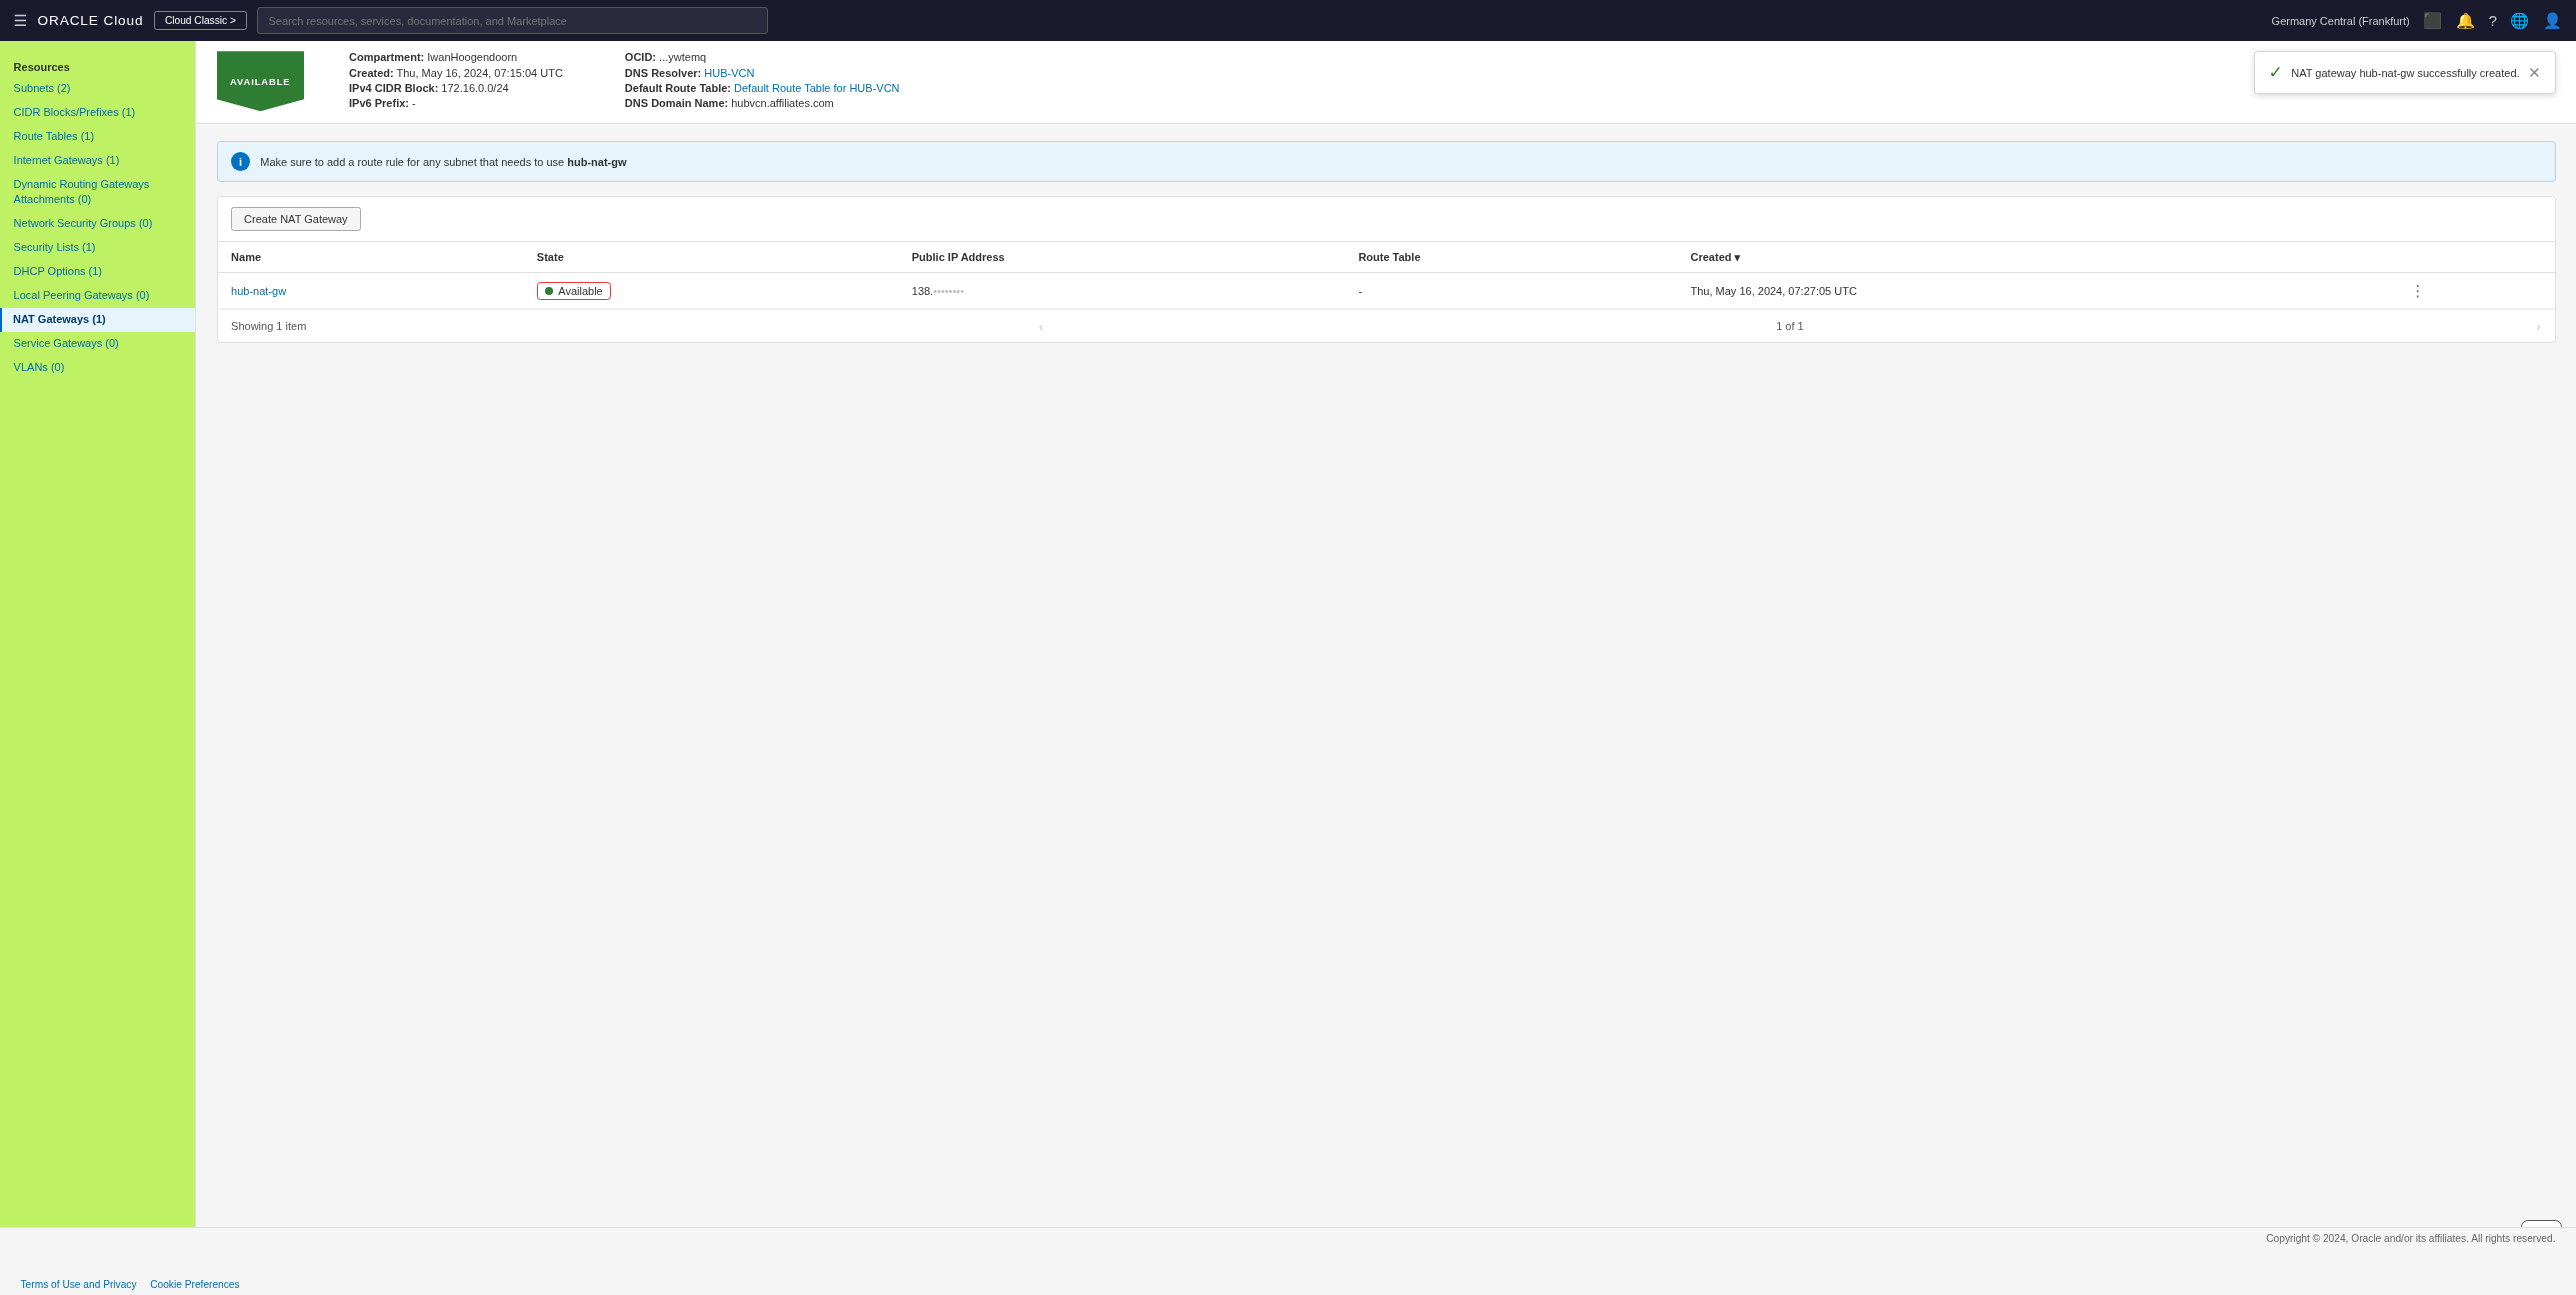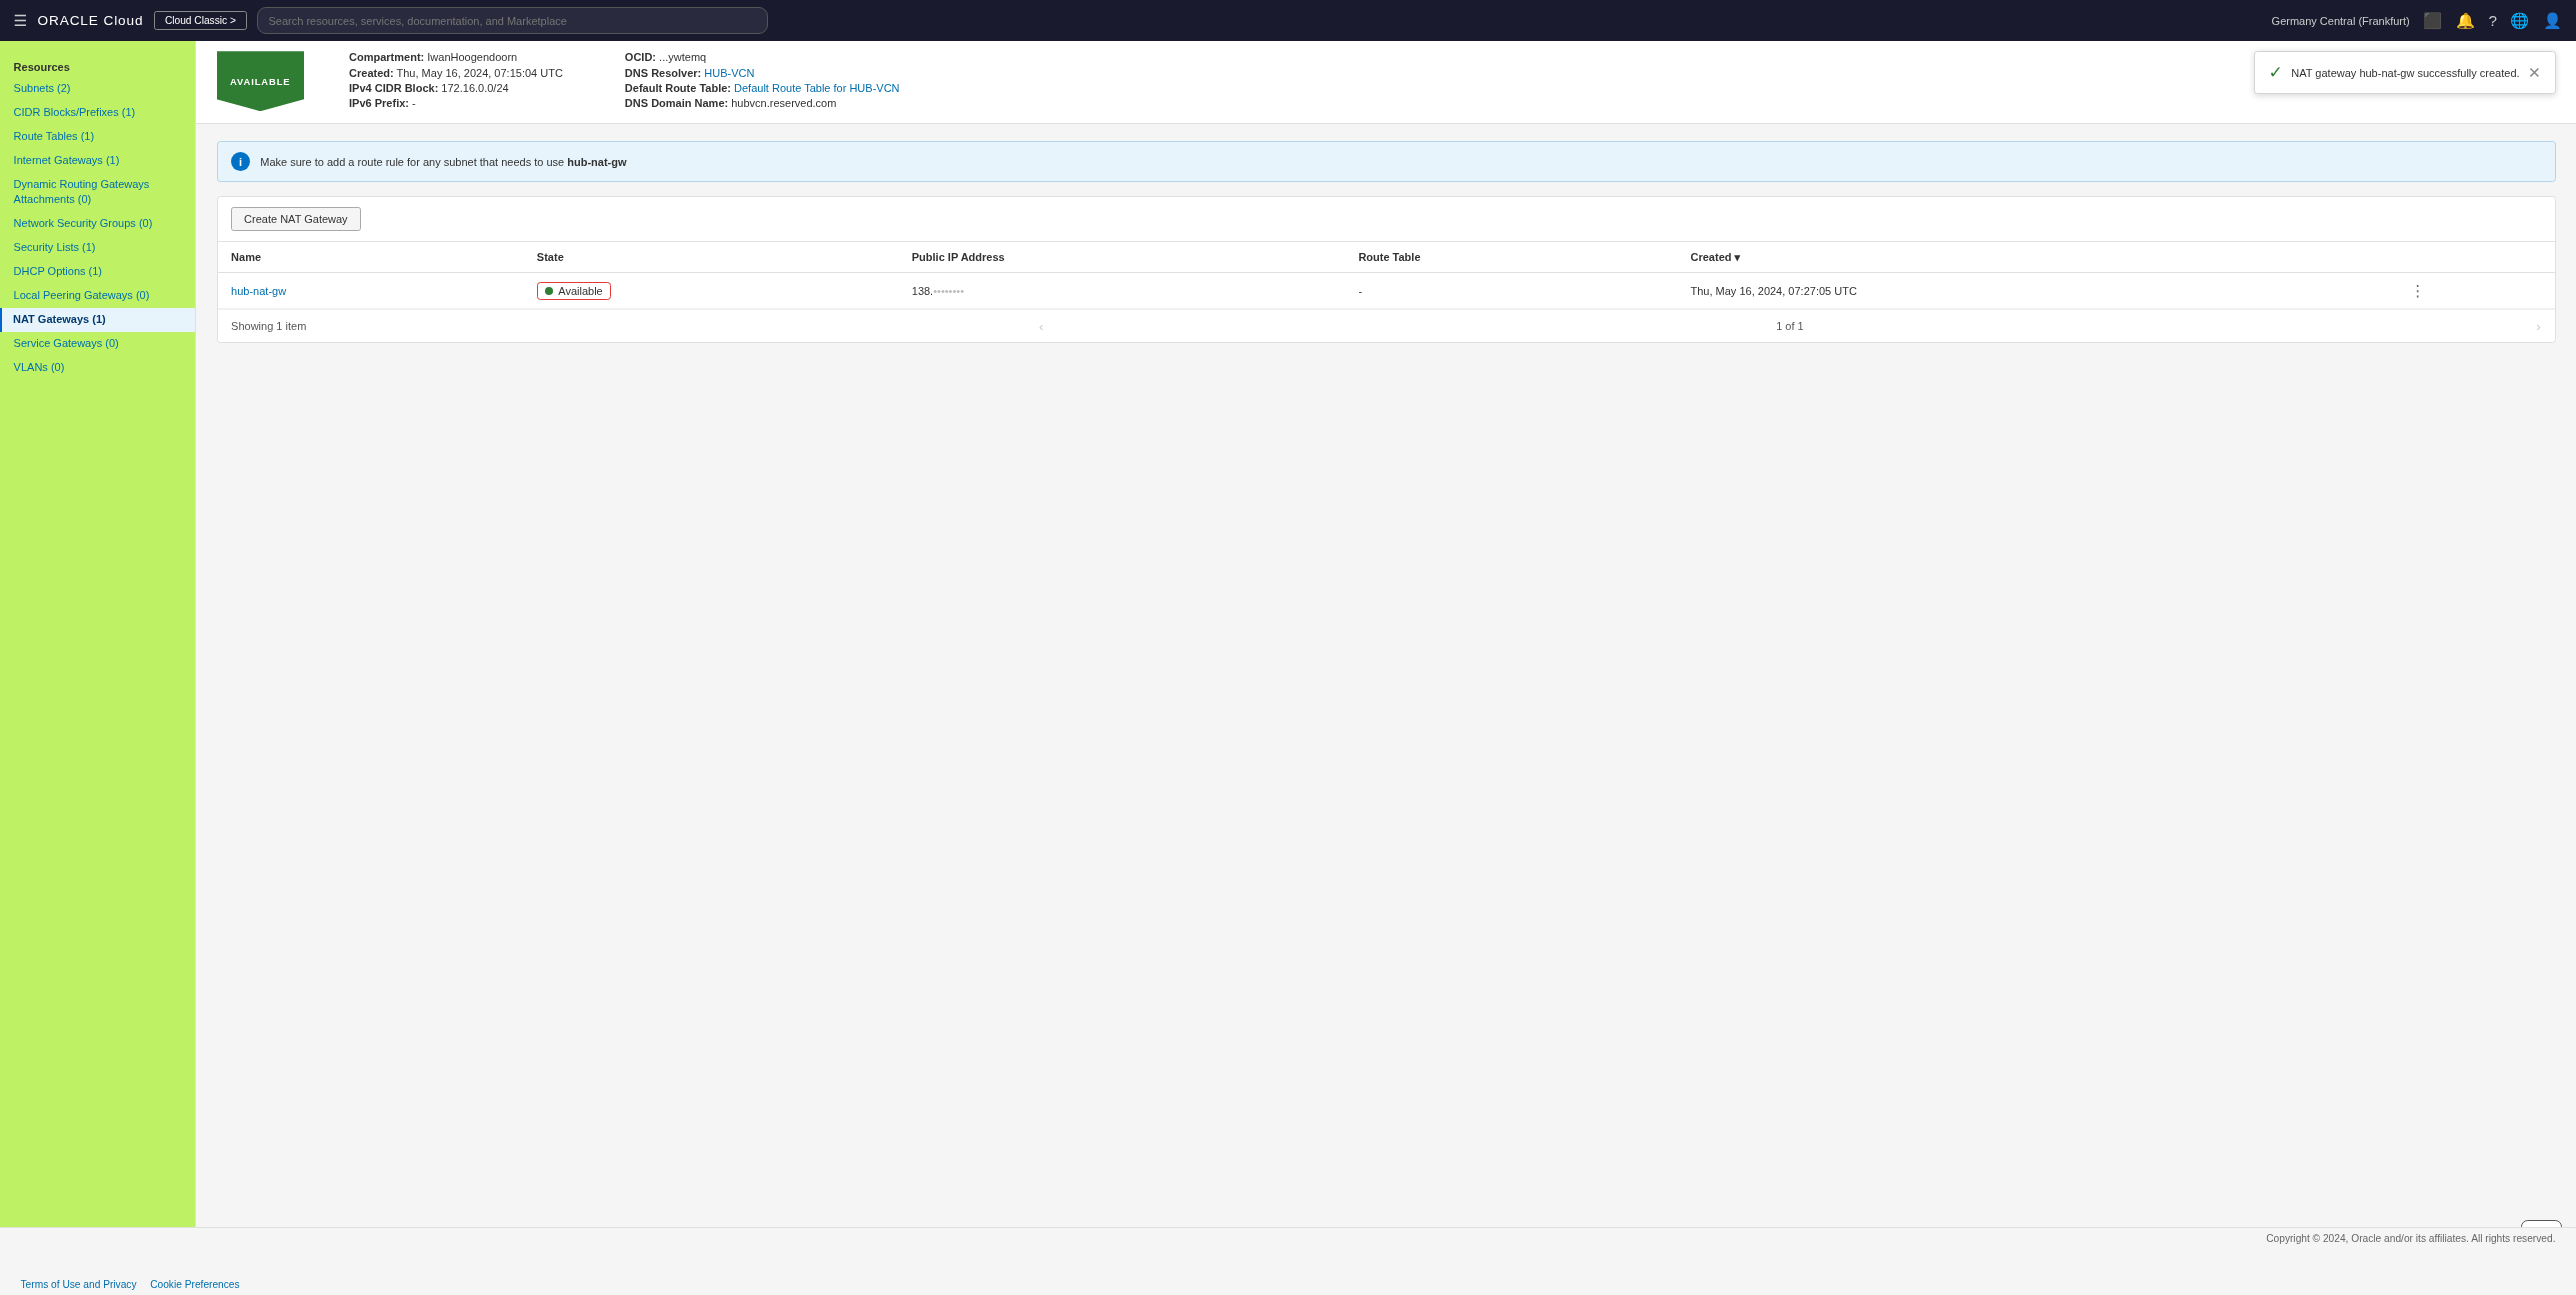--- a/index.html
+++ b/index.html
@@ -27,21 +27,21 @@
       border-radius: 2.6px;
       font-size: 10.2px;
       cursor: pointer;
       white-space: nowrap;
     }
     .nav-search {
       flex: 1;
       max-width: 511px;
       height: 27px;
       border: 0.9px solid #555;
-      border-radius: 9px;
+      border-radius: 3px;
       background: #2a2a3e;
       color: #ccc;
       padding: 0 10.2px;
       font-size: 11px;
     }
     .nav-right {
       margin-left: auto;
       display: flex;
       align-items: center;
       gap: 13.6px;
@@ -310,21 +310,21 @@
           <div class="vcn-detail-row"><strong>Compartment:</strong> <span>IwanHoogendoorn</span></div>
           <div class="vcn-detail-row"><strong>Created:</strong> <span>Thu, May 16, 2024, 07:15:04 UTC</span></div>
           <div class="vcn-detail-row"><strong>IPv4 CIDR Block:</strong> <span>172.16.0.0/24</span></div>
           <div class="vcn-detail-row"><strong>IPv6 Prefix:</strong> <span>-</span></div>
         </div>
       </div>
       <div class="vcn-details-right">
         <div class="vcn-detail-row"><strong>OCID:</strong> <span>...ywtemq</span></div>
         <div class="vcn-detail-row"><strong>DNS Resolver:</strong> <a class="vcn-link">HUB-VCN</a></div>
         <div class="vcn-detail-row"><strong>Default Route Table:</strong> <a class="vcn-link">Default Route Table for HUB-VCN</a></div>
-        <div class="vcn-detail-row"><strong>DNS Domain Name:</strong> <span>hubvcn.reserved.com</span></div>
+        <div class="vcn-detail-row"><strong>DNS Domain Name:</strong> <span>hubvcn.affiliates.com</span></div>
       </div>
     </div>
 
     <div class="page-content">
 
 
       <div class="info-banner">
         <div class="info-icon">i</div>
         <span>
           <span>Make sure to add a route rule for any subnet that needs to use </span><strong>hub-nat-gw</strong>

